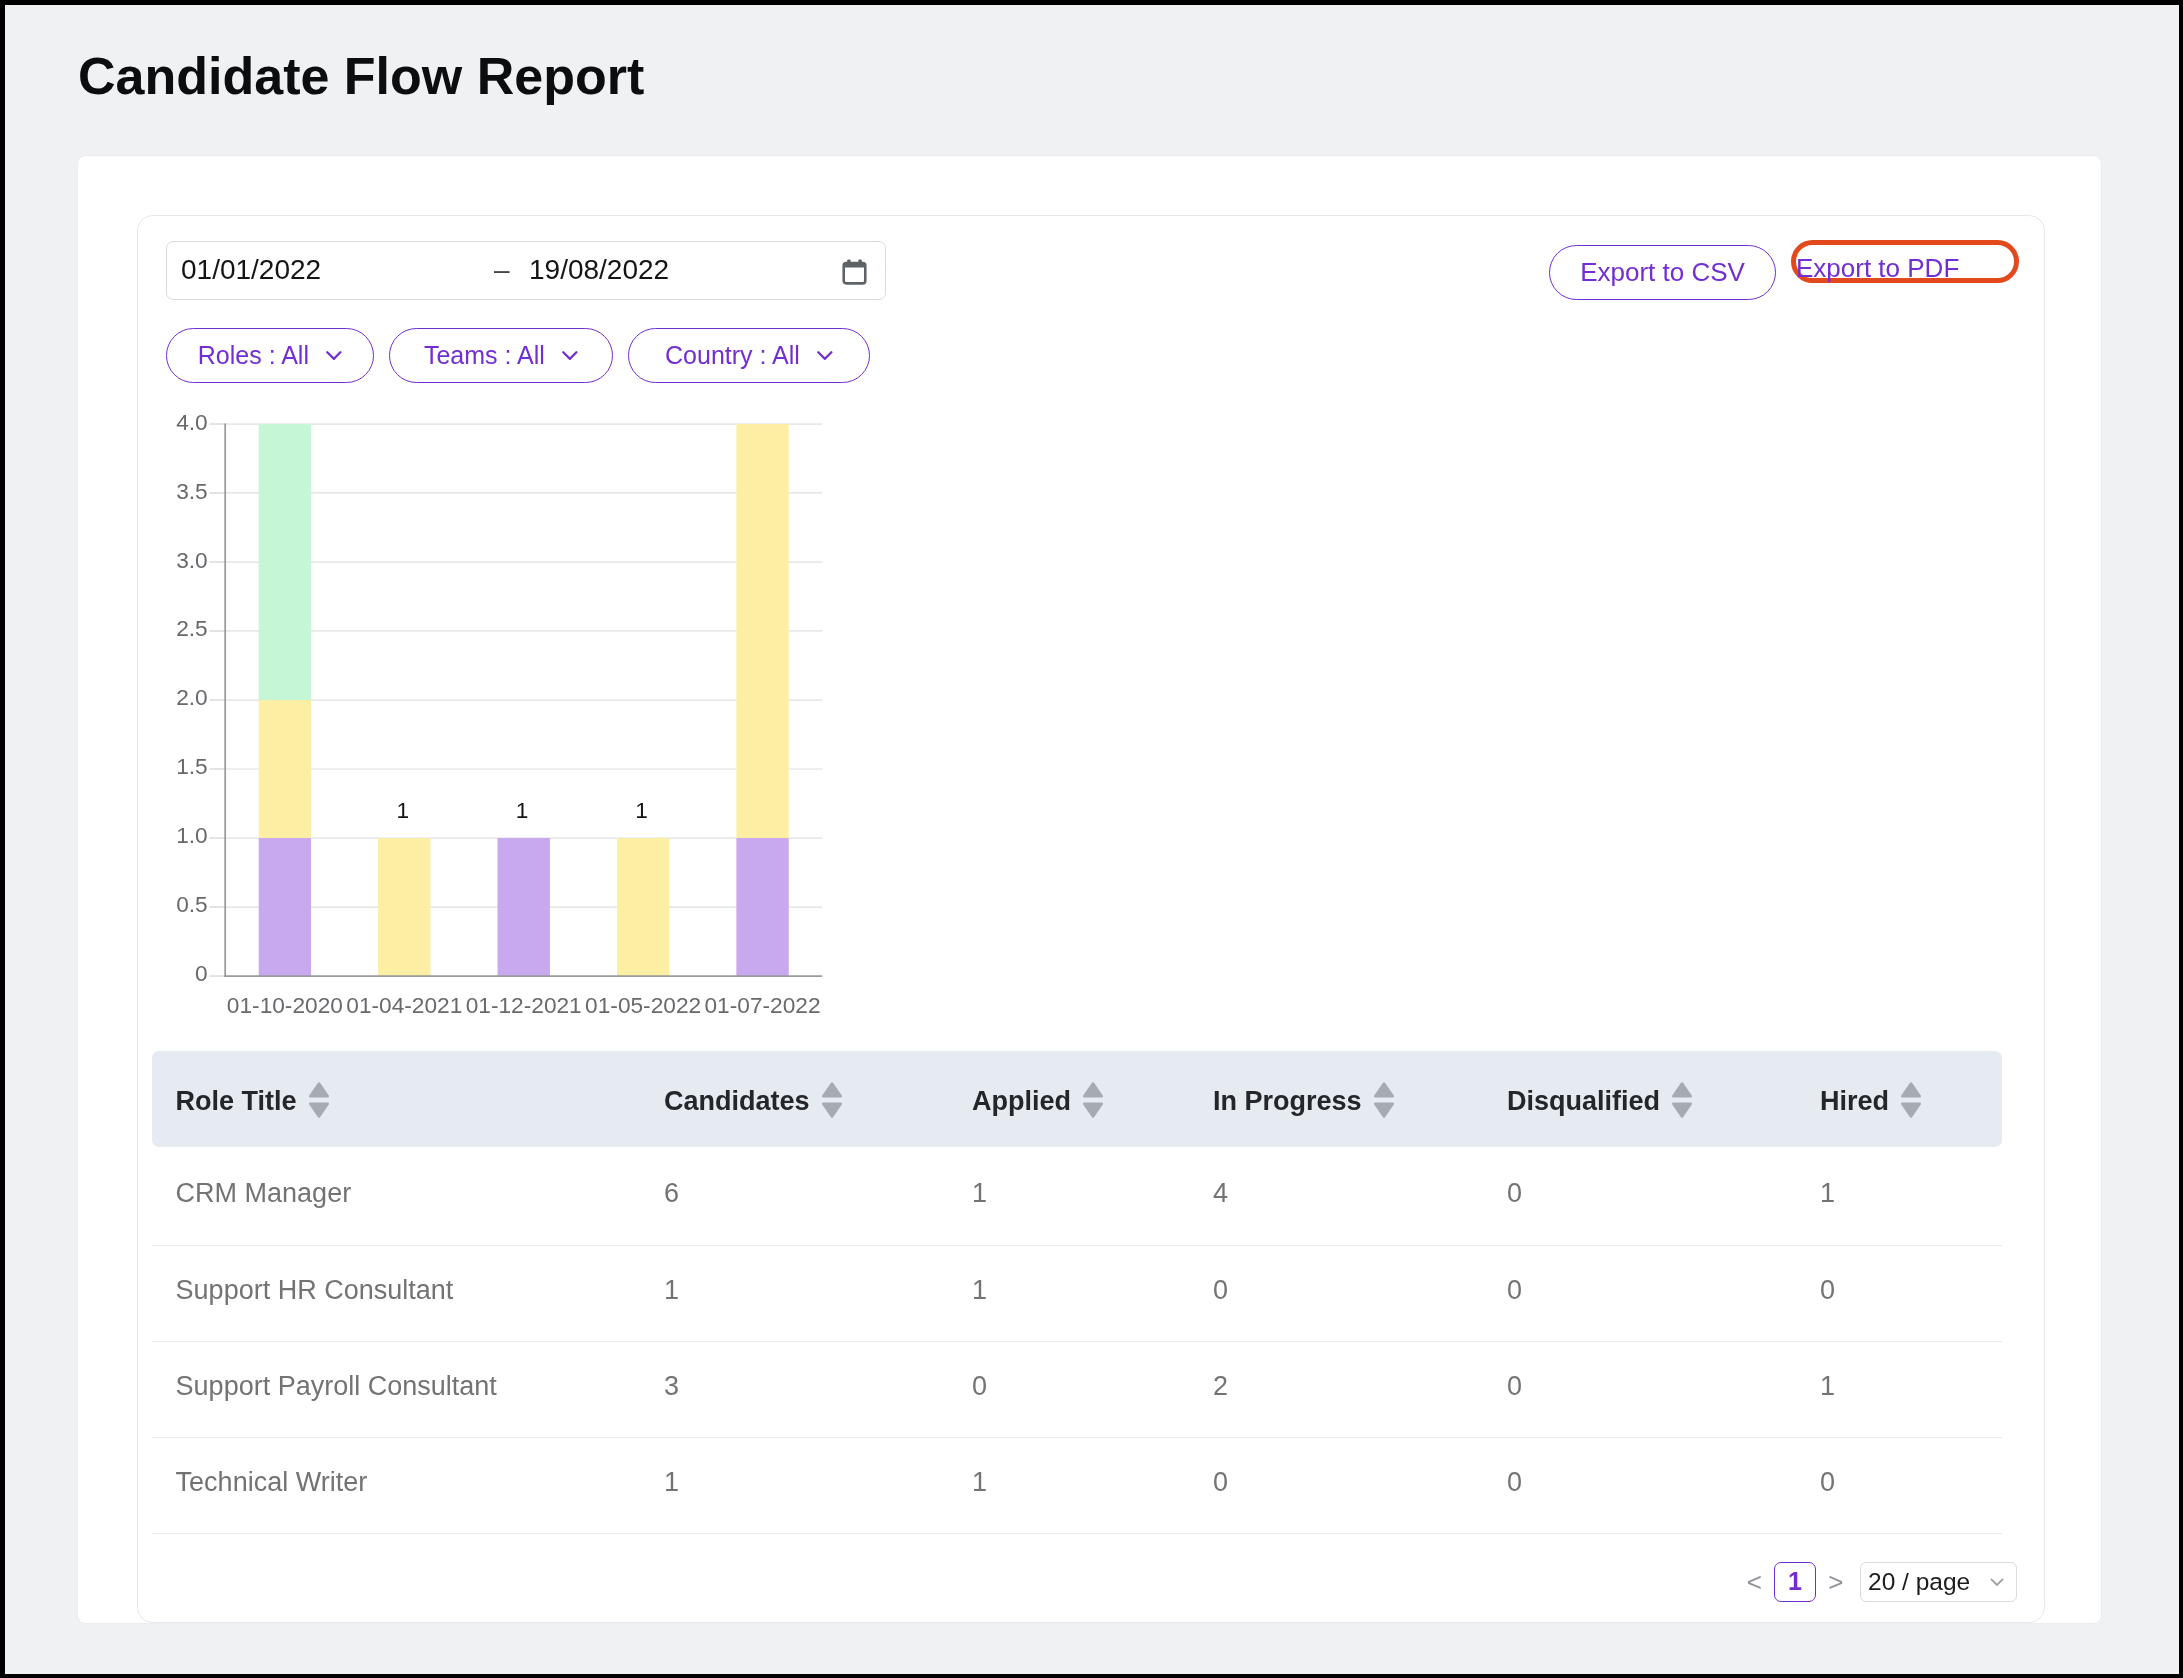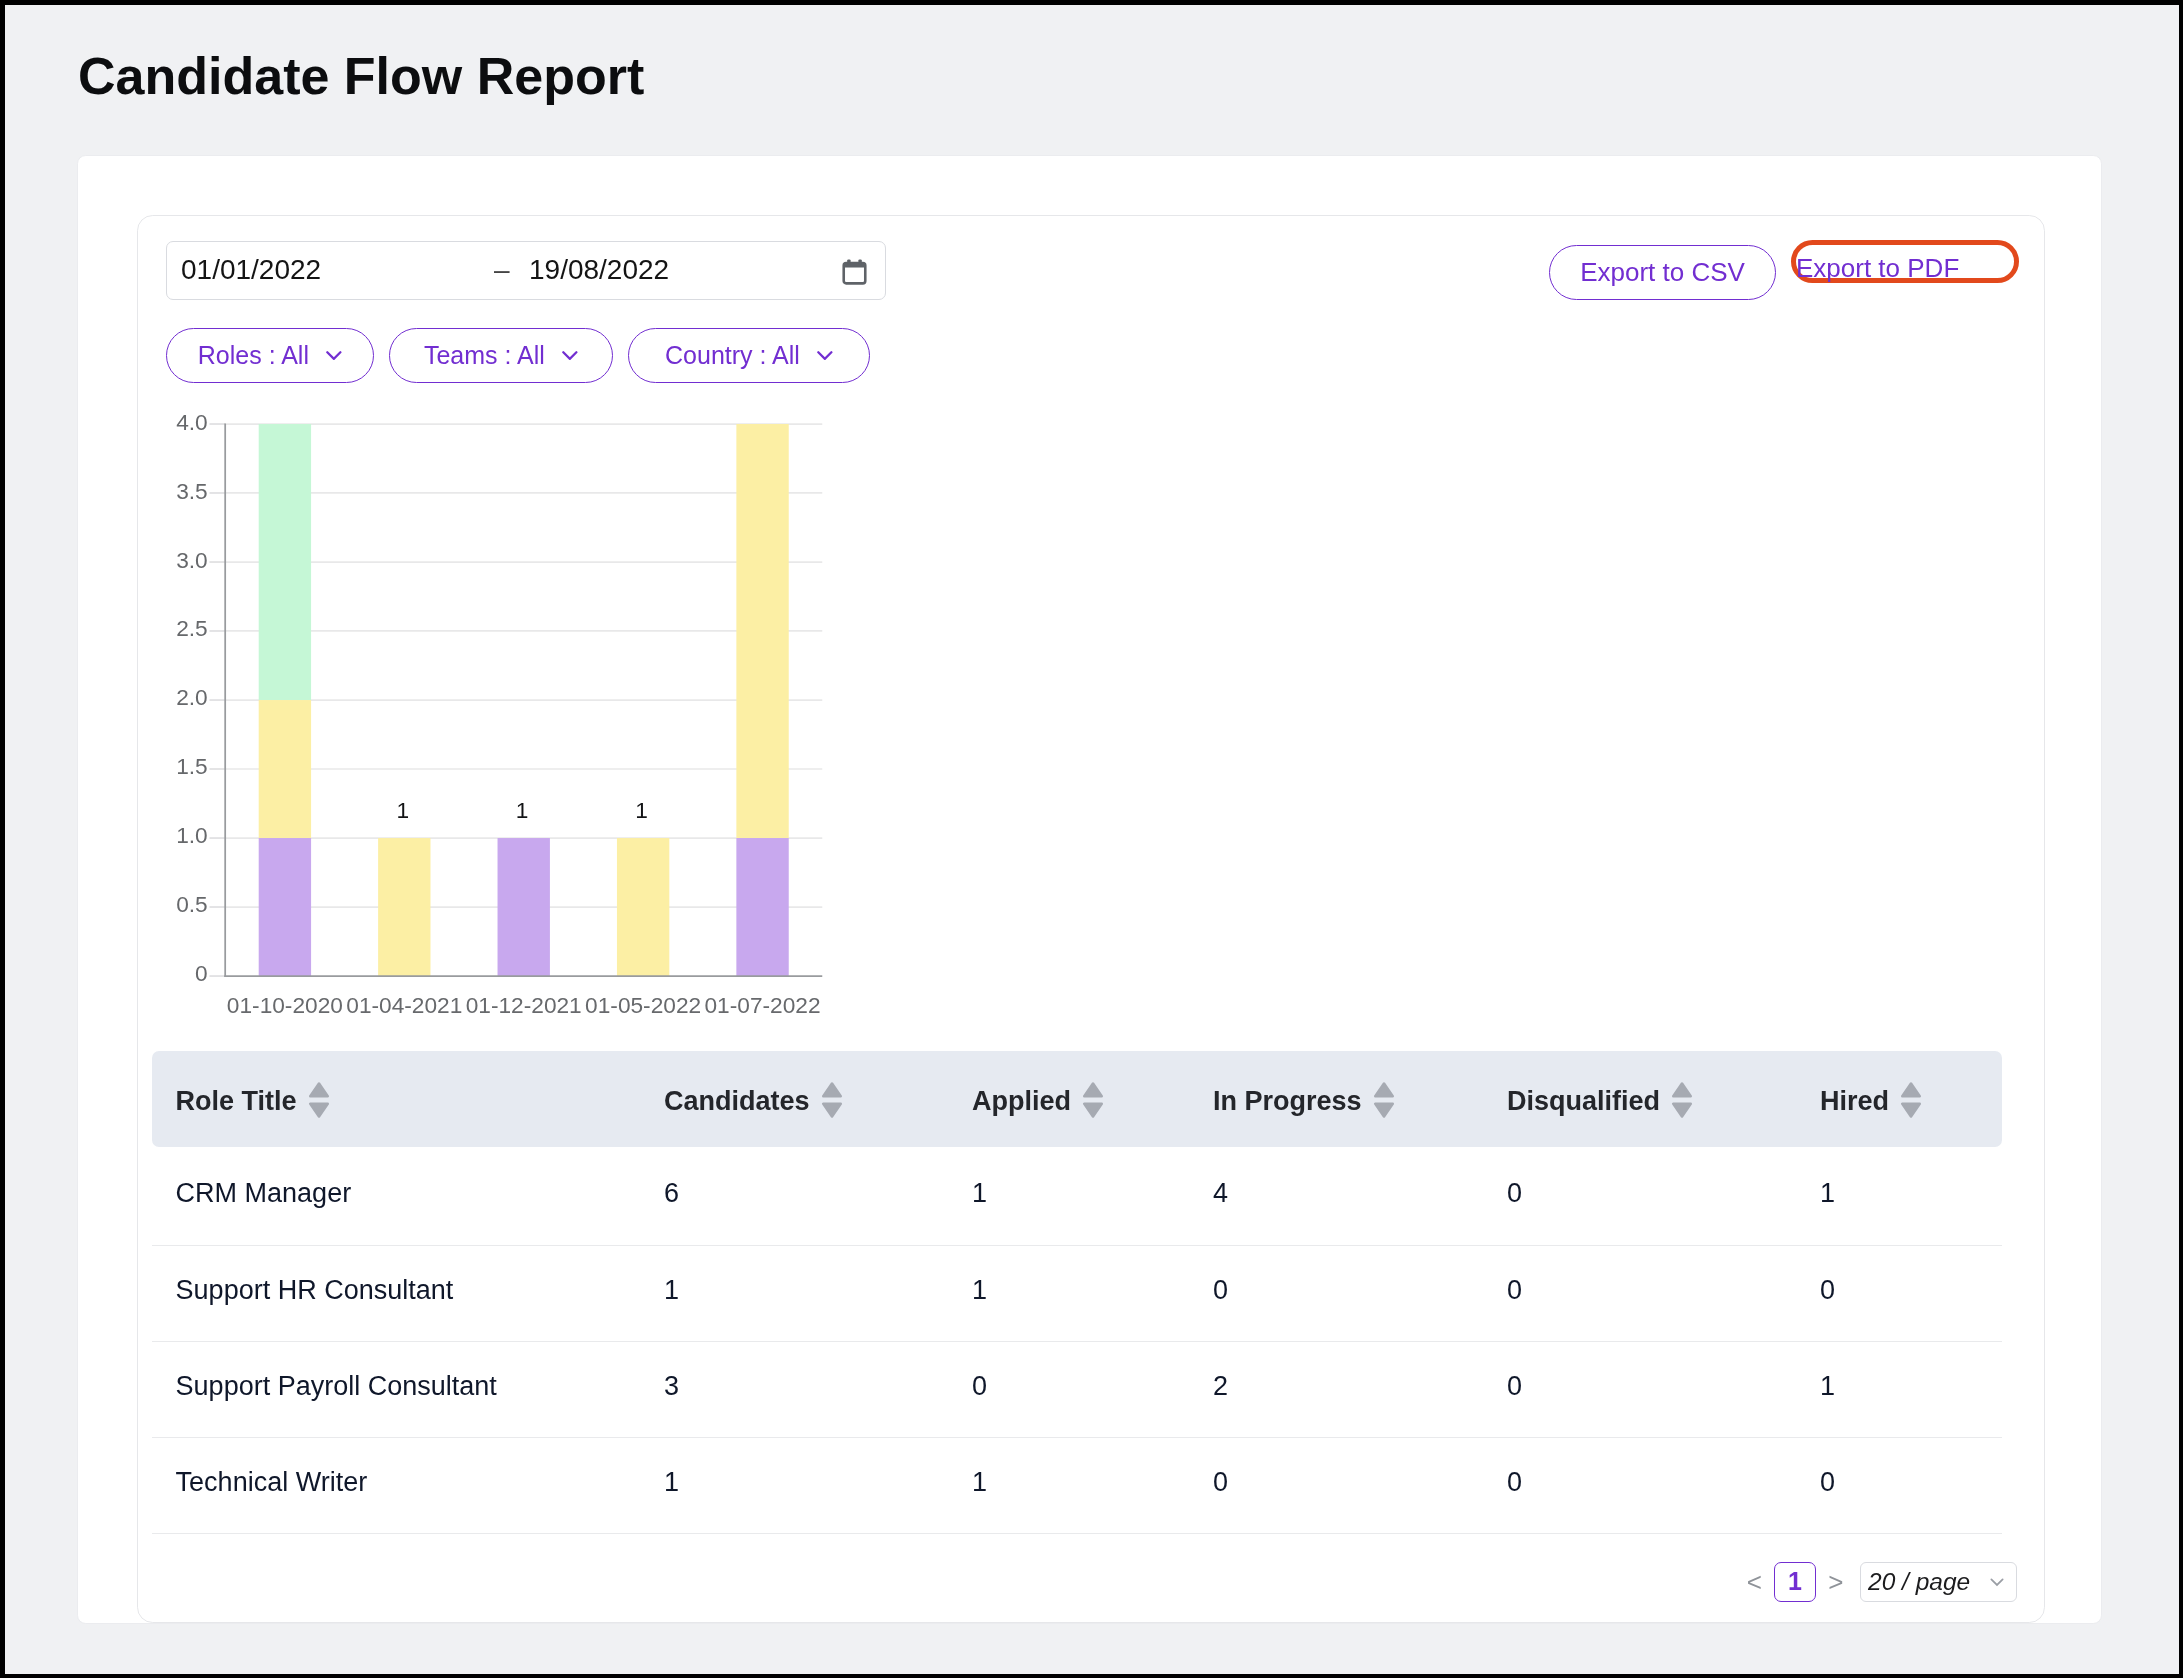--- a/index.html
+++ b/index.html
@@ -27,28 +27,28 @@
   
   .chart { position:absolute; left:-1.7px; top:-1.7px; }
   
   table.tbl { position:absolute; left:14px; top:835px; width:1850px; border-collapse:collapse; table-layout:fixed; }
   table.tbl thead tr { height:96px; }
   table.tbl thead th { background:#e6eaf1; font-size:27px; font-weight:bold; color:#24262b; text-align:left; padding:6.1px 0 0 0; vertical-align:middle; }
   table.tbl thead th:first-child { border-top-left-radius:7px; border-bottom-left-radius:7px; padding-left:23.6px; }
   table.tbl thead th:last-child { border-top-right-radius:7px; border-bottom-right-radius:7px; }
   table.tbl tbody tr { height:96px; }
   table.tbl tbody tr.r1 { height:98px; }
-  table.tbl tbody td { font-size:27px; color:#0f172a; border-bottom:1.7px solid #e9eaec; padding:0 0 5.2px 0; }
+  table.tbl tbody td { font-size:27px; color:#737373; border-bottom:1.7px solid #e9eaec; padding:0 0 5.2px 0; }
   table.tbl tbody td:first-child { padding-left:23.6px; }
   .sorticon { display:inline-block; vertical-align:middle; margin-left:11.4px; position:relative; top:1.7px; }
   
   .pager { position:absolute; right:27px; top:1346px; height:40px; }
   .pgarrow { display:inline-block; font-size:26px; color:#8f9399; vertical-align:middle; }
   .pgnum { display:inline-block; width:42px; height:40px; border:1.7px solid #722ED1; border-radius:7px; color:#722ED1; font-size:25px; font-weight:bold; text-align:center; line-height:37px; vertical-align:middle; margin:0 12.2px 0 12.2px; }
-  .pgsel { display:inline-block; width:157px; height:40px; border:1.7px solid #d9dbe0; border-radius:6px; font-size:24.5px; color:#1c1c1e; line-height:37px; padding-left:7px; vertical-align:middle; margin-left:16.6px; position:relative;font-style:italic; }
+  .pgsel { display:inline-block; width:157px; height:40px; border:1.7px solid #d9dbe0; border-radius:6px; font-size:24.5px; color:#1c1c1e; line-height:37px; padding-left:7px; vertical-align:middle; margin-left:16.6px; position:relative; }
   .pgsel svg { position:absolute; right:12.2px; top:15px; }
 </style>
 </head>
 <body>
   <div class="title">Candidate Flow Report</div>
   <div class="card">
     <div class="panel">
       <div class="dateinput">
         <span class="d1">01/01/2022</span>
         <span class="sep">–</span>

